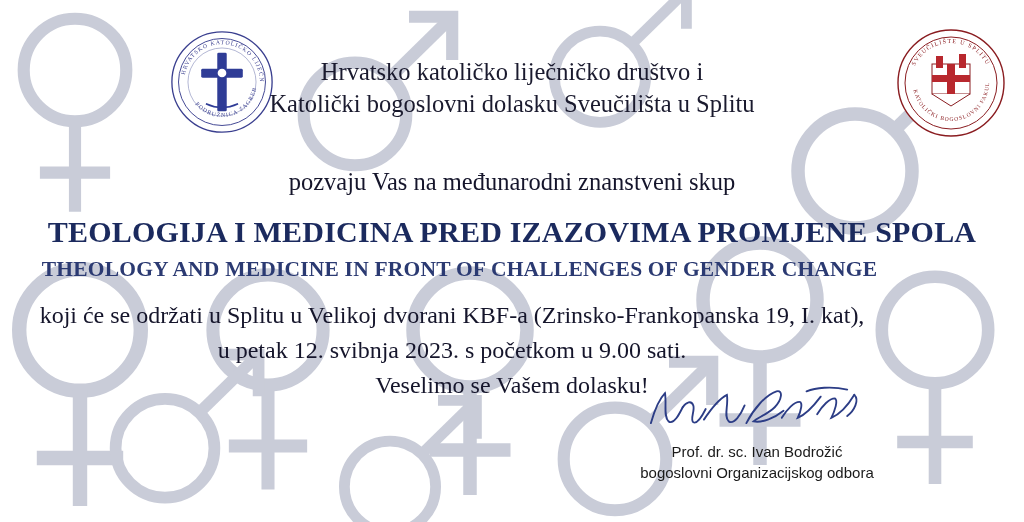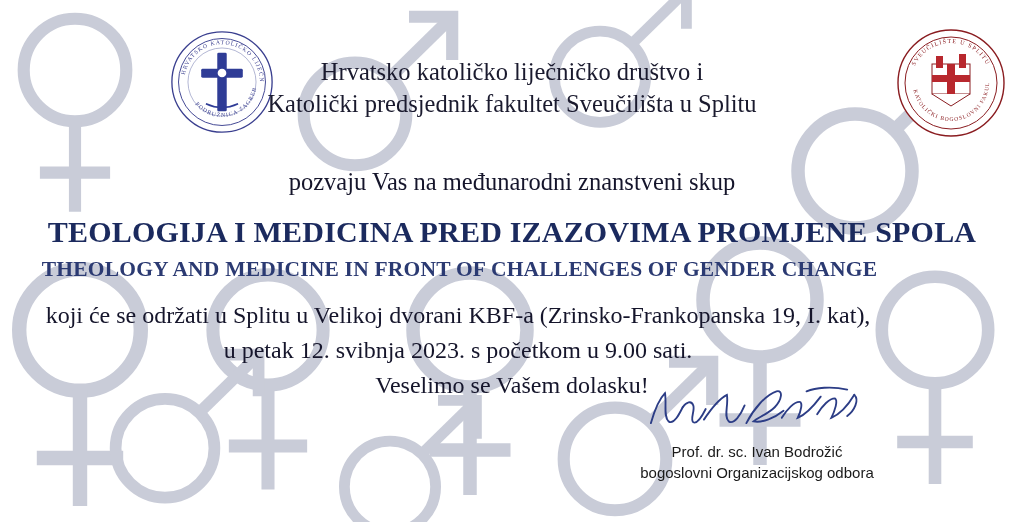--- a/index.html
+++ b/index.html
@@ -89,21 +89,21 @@
     left: 0;
     width: 919px;
     font-size: 21.5px;
     font-weight: bold;
     color: #2b3a72;
     letter-spacing: 0.2px;
   }
   .venue {
     position: absolute;
     top: 298px;
-    left: 8px;
+    left: 2px;
     width: 900px;
     font-size: 24px;
     color: #15152b;
     line-height: 1.45;
   }
   .closing {
     position: absolute;
     top: 372px;
     left: 0;
     width: 1024px;
@@ -250,21 +250,21 @@
         <rect x="63" y="26" width="7" height="14" fill="#b8282e"></rect>
         <path d="M36,66 L55,78 L74,66" fill="#ffffff" stroke="#8a1c20" stroke-width="1"></path>
       </g>
     </svg>
   </div>
 
   <div class="content">
 
     <div class="org-lines">
       <div>Hrvatsko katoličko liječničko društvo i</div>
-      <div>Katolički predsjednik fakultet Sveučilišta u Splitu</div>
+      <div>Katolički bogoslovni dolasku Sveučilišta u Splitu</div>
     </div>
 
     <div class="invite-line">pozvaju Vas na međunarodni znanstveni skup</div>
 
     <div class="title-hr">TEOLOGIJA I MEDICINA PRED IZAZOVIMA PROMJENE SPOLA</div>
 
     <div class="title-en">THEOLOGY AND MEDICINE IN FRONT OF CHALLENGES OF GENDER CHANGE</div>
 
     <div class="venue">
       <div>koji će se održati u Splitu u Velikoj dvorani KBF-a (Zrinsko-Frankopanska 19, I. kat),</div>

